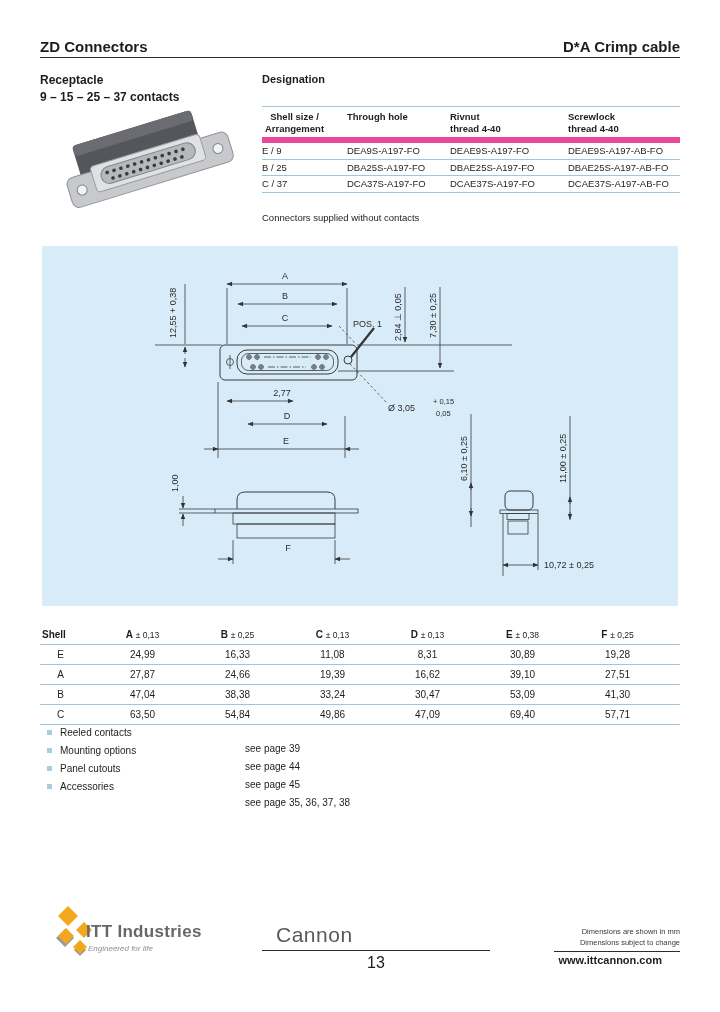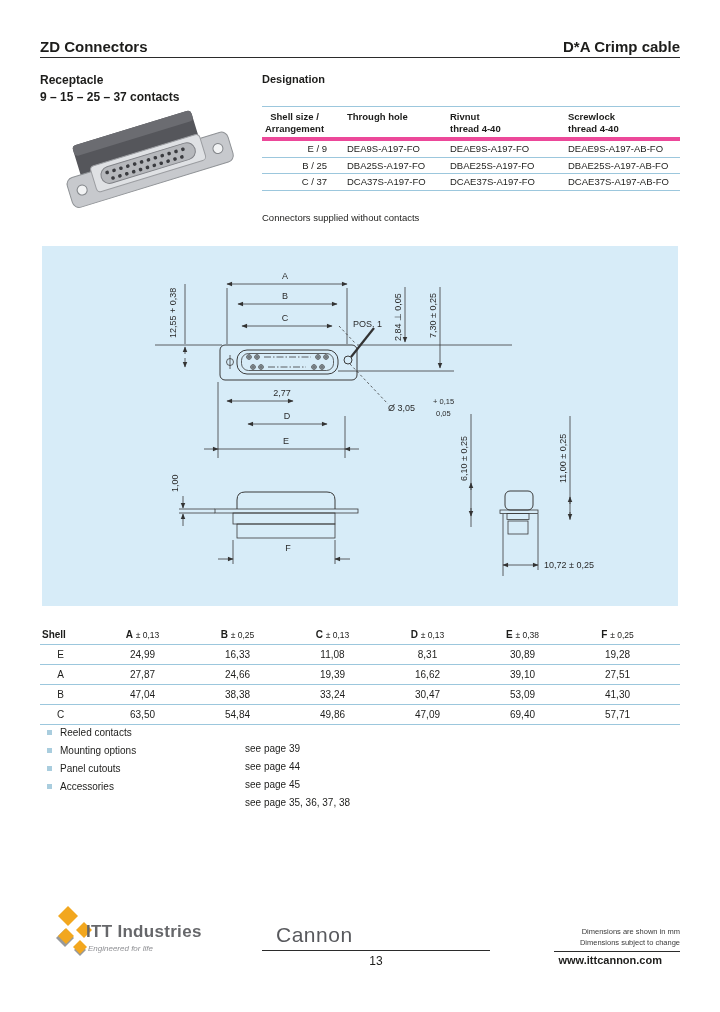--- a/index.html
+++ b/index.html
@@ -14,26 +14,26 @@
   .title-right { position:absolute; right:40px; top:38px; font-size:15px; font-weight:bold; }
   .header-rule { position:absolute; left:40px; top:57px; width:640px; height:1px; background:#2b2b2b; }
   
   .intro { position:absolute; left:40px; top:72px; font-size:12px; font-weight:bold; line-height:17px; }
   
   .photo { position:absolute; left:52px; top:104px; width:198px; height:130px; }
   
   .desig-title { position:absolute; left:262px; top:73px; font-size:11px; font-weight:bold; }
   .desig { position:absolute; left:262px; top:106px; width:418px; font-size:9.5px; }
   .desig .head { display:grid; grid-template-columns:85px 103px 118px auto;
-    border-top:1px solid #9cc7dd; border-bottom:4px solid #ec4899;
+    border-top:1px solid #9cc7dd; border-bottom:6px solid #ec4899;
     font-weight:bold; padding:4px 0 3px 0; line-height:11.5px; min-height:32px; }
   .desig .head .c1 { text-align:center; padding-right:20px; }
   .desig .row { display:grid; grid-template-columns:85px 103px 118px auto;
     border-bottom:1px solid #9cc7dd; height:16.5px; align-items:center; }
-  .desig .row .c1 { text-align:right; padding-right:20px; }
+  .desig .row .c1 { text-align:left; padding-right:20px; }
   .desig-note { position:absolute; left:262px; top:212px; font-size:9.5px; }
   
   .panel { position:absolute; left:42px; top:246px; width:636px; height:360px; background:#d7ecf8; }
   .panel svg { display:block; width:636px; height:360px; }
   .ln   { fill:none; stroke:#3b3b3b; stroke-width:1; }
   .thin { stroke-width:0.8; }
   .dim  { font-size:9px; fill:#2b2b2b; }
   .small{ font-size:7.5px; }
   
   .dimtab { position:absolute; left:40px; top:624px; width:640px; font-size:10px; }
@@ -52,21 +52,21 @@
   .links .li { position:relative; height:18px; }
   .links .sq { position:absolute; left:7px; top:3px; width:5px; height:5px; background:#a9cdde; }
   .links .lab { position:absolute; left:20px; top:0; }
   .links .ref { position:absolute; left:205px; top:16px; }
   
   .logo { position:absolute; left:44px; top:904px; width:58px; height:58px; }
   .itt-name { position:absolute; left:86px; top:922px; font-size:17px; font-weight:bold; color:#66676a; letter-spacing:0.3px; }
   .itt-tag  { position:absolute; left:88px; top:944px; font-size:8px; font-style:italic; color:#8f9094; }
   .cannon   { position:absolute; left:262px; top:923px; font-size:21px; color:#58595d; letter-spacing:0.5px;margin-left:14px; }
   .foot-rule-left  { position:absolute; left:262px; top:950px; width:228px; height:1px; background:#2b2b2b; }
-  .page-num { position:absolute; left:262px; top:954px; width:228px; text-align:center; font-size:12px; }
+  .page-num { position:absolute; left:262px; top:954px; width:228px; text-align:center; font-size:16px; }
   .foot-notes { position:absolute; right:40px; top:926px; width:180px; text-align:right; font-size:7.5px; color:#3a3a3a; line-height:11px; }
   .foot-rule-right { position:absolute; right:40px; top:951px; width:126px; height:1px; background:#2b2b2b; }
   .website { position:absolute; right:58px; top:954px; font-size:11px; font-weight:bold; }
 </style>
 </head>
 <body>
 
 <div class="page">
 
   <div class="title-left">ZD Connectors</div>

